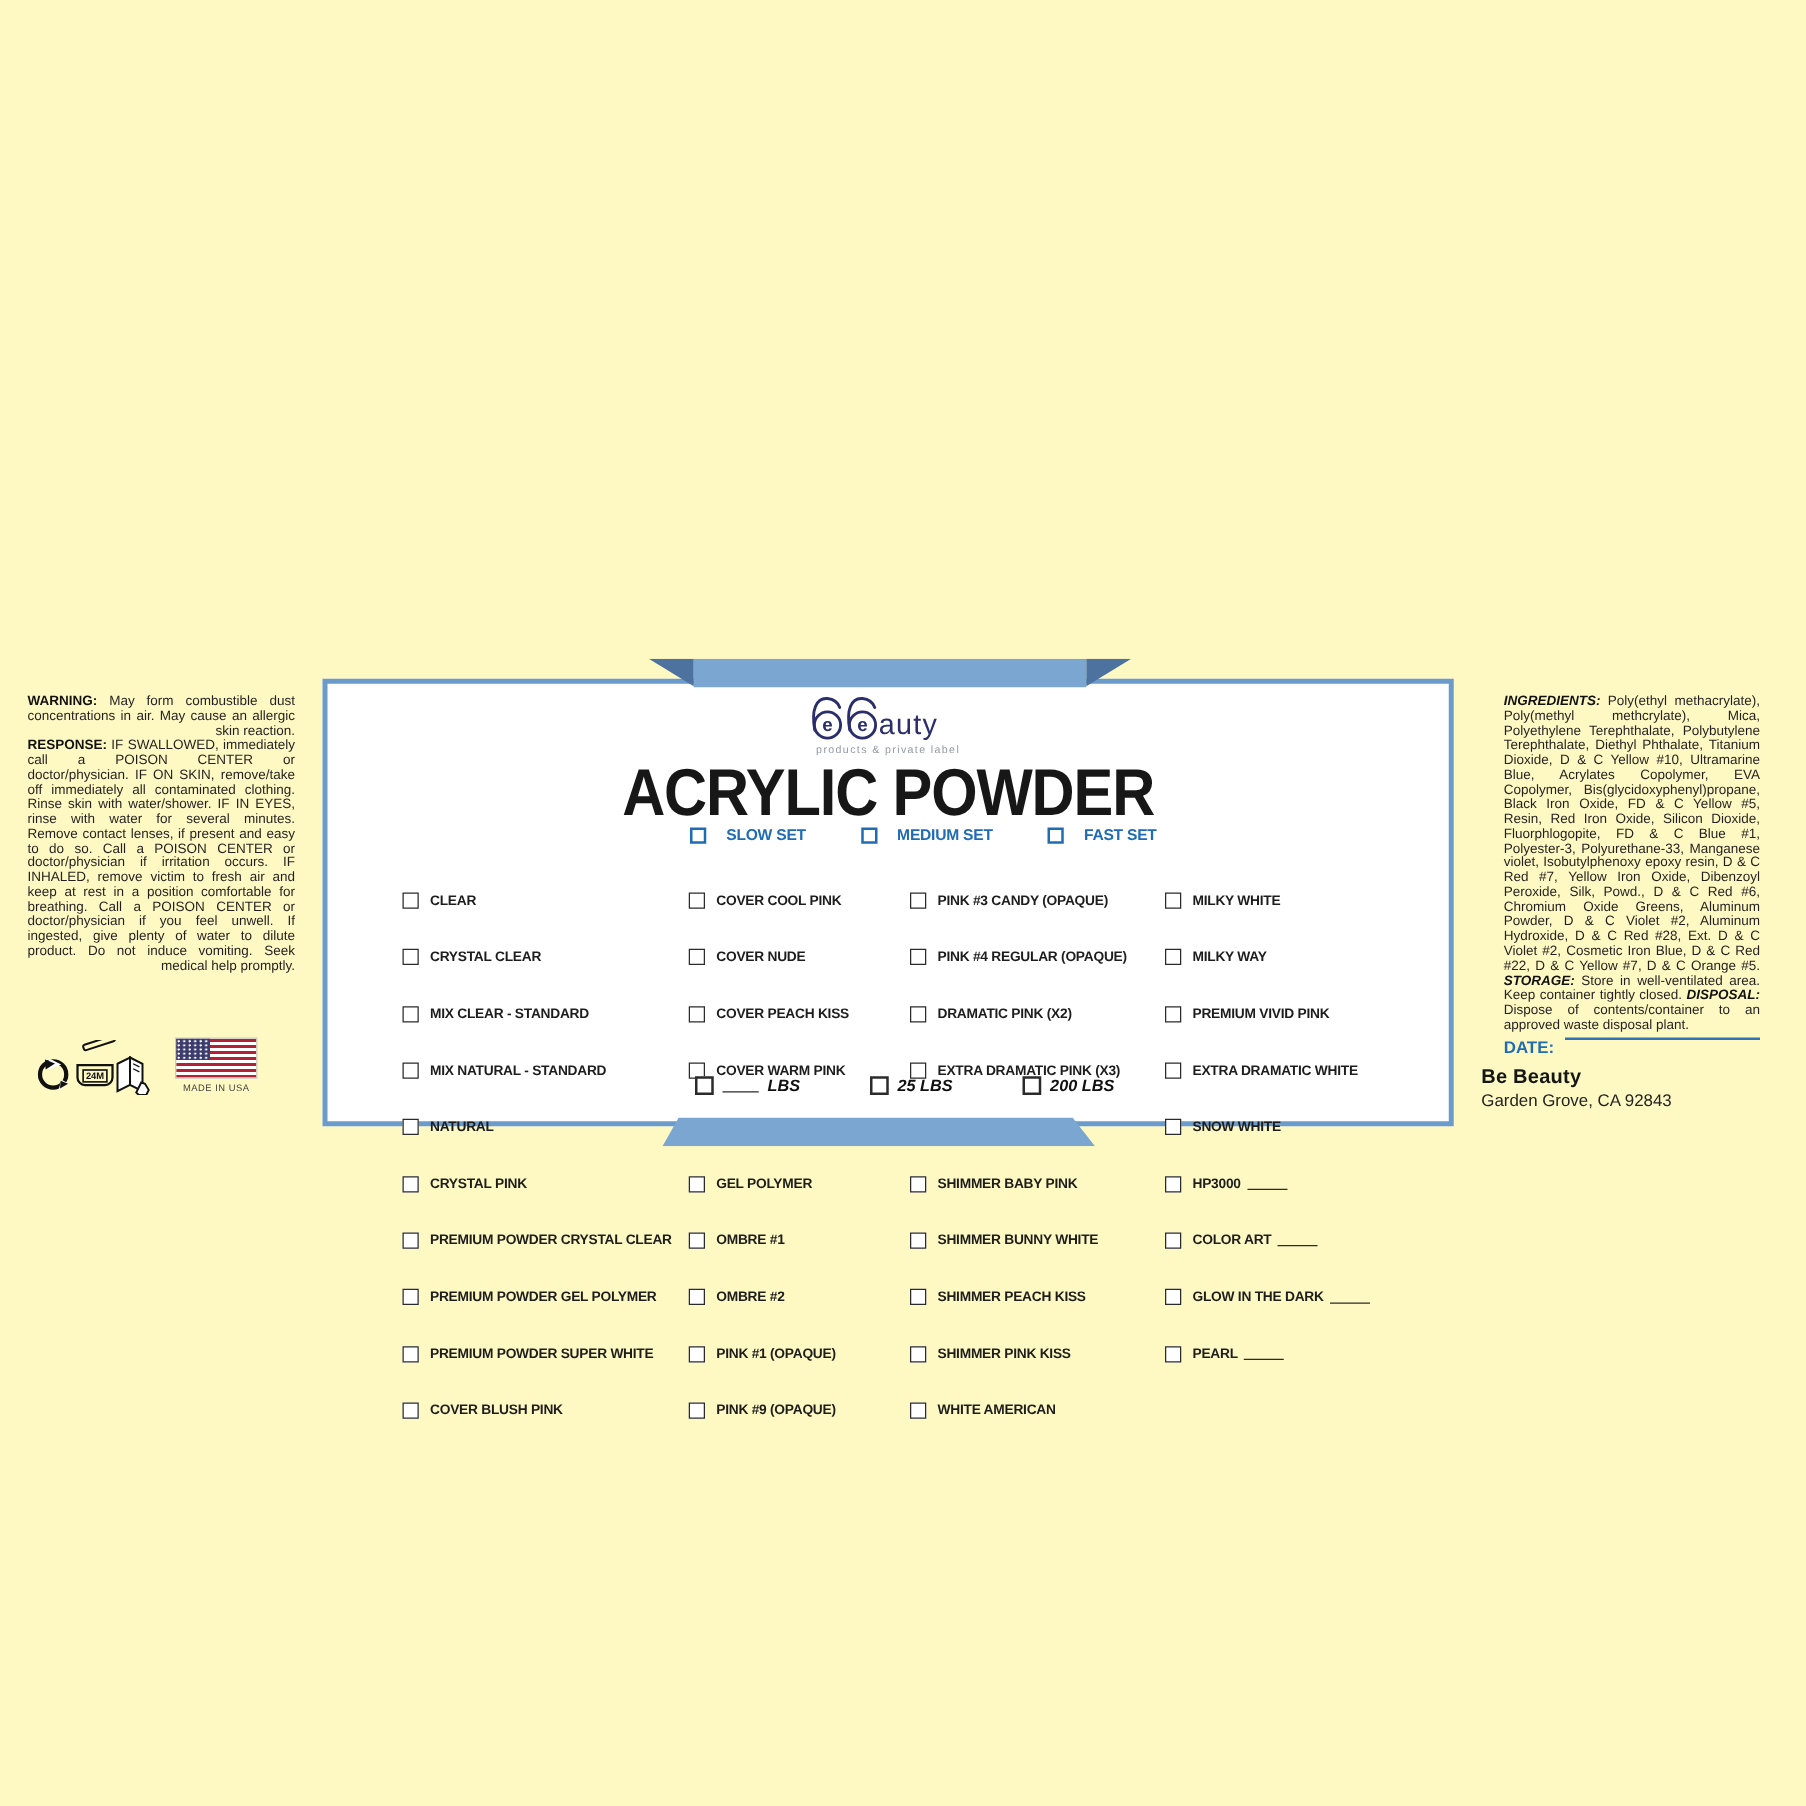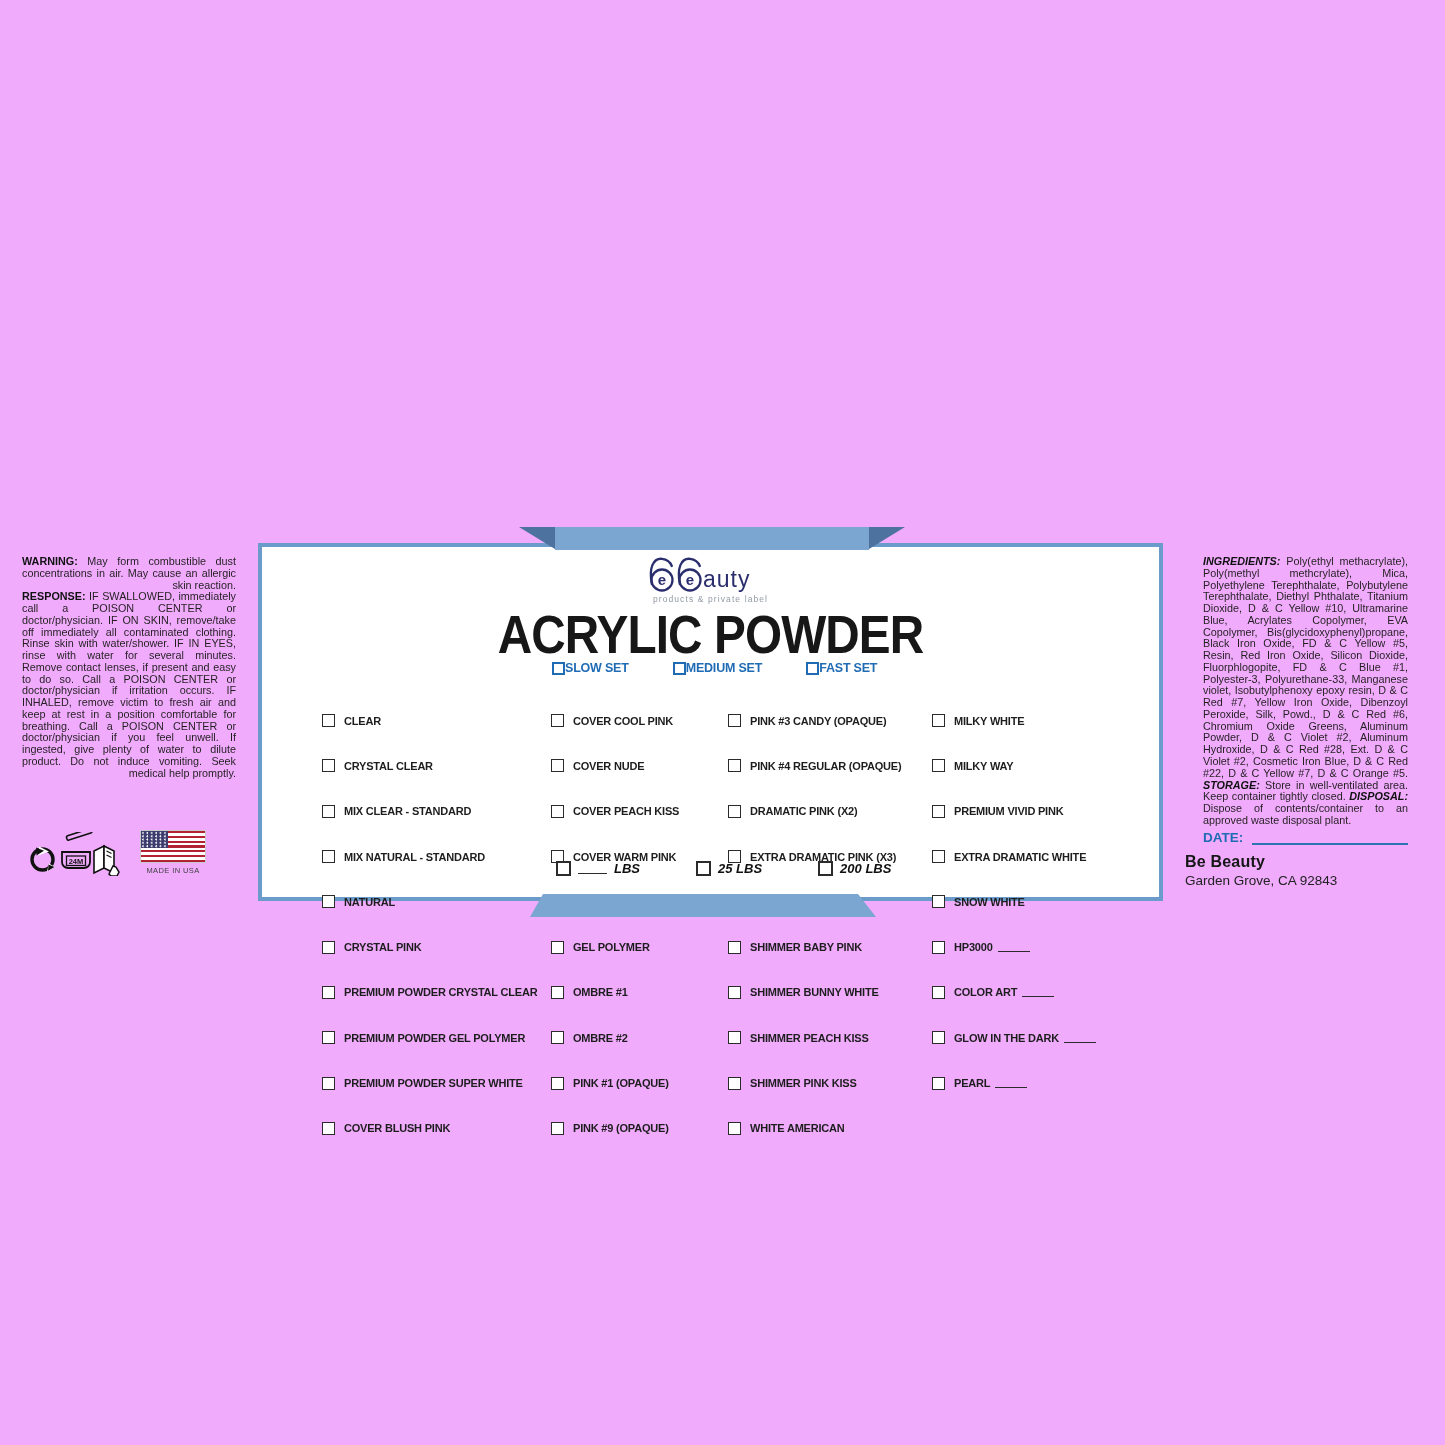--- a/index.html
+++ b/index.html
@@ -1,18 +1,18 @@
 <!DOCTYPE html>
 <html><head>
 <meta charset="utf-8">
 <style>
   * { margin:0; padding:0; box-sizing:border-box; }
   html,body { background:#ffffff; }
   .page {
-    position:relative; width:1445px; height:1445px; background:#f0abfc; overflow:hidden;
+    position:relative; width:1445px; height:1445px; background:#fef9c3; overflow:hidden;
     font-family:"Liberation Sans", sans-serif; color:#1d1d1d;
   }
 
   
   .left-text { position:absolute; left:22px; top:556px; width:214px; }
   .reg-par { font-size:10.8px; line-height:1.09; text-align:justify; text-align-last:right; color:#231f20; }
   .reg-par b { color:#111; }
 
   .icon-row { position:absolute; left:28px; top:830px; width:200px; height:56px; }
   .made-in { position:absolute; left:141px; top:866px; width:64px; text-align:center;
@@ -33,21 +33,21 @@
   .ribbon { position:absolute; }
 
   .logo-wrap { position:absolute; top:8px; left:0; right:0; display:flex; flex-direction:column; align-items:center; }
   .tagline { font-size:8.5px; letter-spacing:1.1px; color:#939aa4; margin-top:1px; }
 
   .title { position:absolute; top:57px; left:0; right:0; text-align:center;
            font-size:53px; font-weight:bold; letter-spacing:-1px; color:#171717;
            transform:scaleX(.9); white-space:nowrap; }
 
   .set-row { position:absolute; left:290px; top:114px; display:flex; gap:44px; align-items:center; }
-  .set-item { display:flex; align-items:center; gap:0; }
+  .set-item { display:flex; align-items:center; gap:16px; }
   .cb-blue { width:13px; height:13px; border:2px solid #1f6cb5; background:#fff; flex:none; }
   .set-label { color:#1f6cb5; font-weight:bold; font-size:12.5px; letter-spacing:-.2px; white-space:nowrap; }
 
   .opt-col { position:absolute; top:137px; }
   #col0 { left:60px; } #col1 { left:289px; } #col2 { left:466px; } #col3 { left:670px; }
   .opt-row { display:flex; align-items:center; height:17.3px;margin-top:28px; }
   .cb { width:13px; height:13px; border:1.6px solid #2b2b2b; background:#fff; flex:none; }
   .opt-label { margin-left:9px; font-size:11px; font-weight:bold; letter-spacing:-.2px; color:#1d1d1d; white-space:nowrap; }
   .blank-line { display:inline-block; width:32px; height:10px; border-bottom:1.7px solid #2b2b2b; margin-left:5px; }
 
@@ -55,21 +55,21 @@
   .size-item { display:flex; align-items:center;font-style:italic; }
   .cb-dark { width:15px; height:15px; border:2px solid #2b2b2b; background:#fff; flex:none; }
   .size-label { font-weight:bold; font-size:13px; color:#101010; margin-left:7px; white-space:nowrap; }
   .size-blank { display:inline-block; width:29px; height:11px; border-bottom:1.8px solid #2b2b2b; margin-left:7px; }
 
   
   .right-text { position:absolute; left:1203px; top:556px; width:205px; }
   .ing-par { font-size:10.8px; line-height:1.09; text-align:justify; color:#231f20; }
   .ing-par b { color:#111;font-style:italic; }
 
-  .date-row { position:absolute; left:1203px; top:830px; width:205px; display:flex; align-items:flex-end; }
+  .date-row { position:absolute; left:1203px; top:830px; width:205px; display:flex; align-items:flex-start; }
   .date-label { color:#1f6cb5; font-weight:bold; font-size:13.5px; }
   .date-line { flex:1; height:0; border-top:2px solid #2e74b5; margin-left:9px; }
 
   .company-block { position:absolute; left:1185px; top:853px; }
   .company-name { font-size:16px; font-weight:bold; color:#161616; letter-spacing:.2px; }
   .company-addr { font-size:13.5px; color:#222; margin-top:2px; }
 </style>
 </head>
 <body>
 

